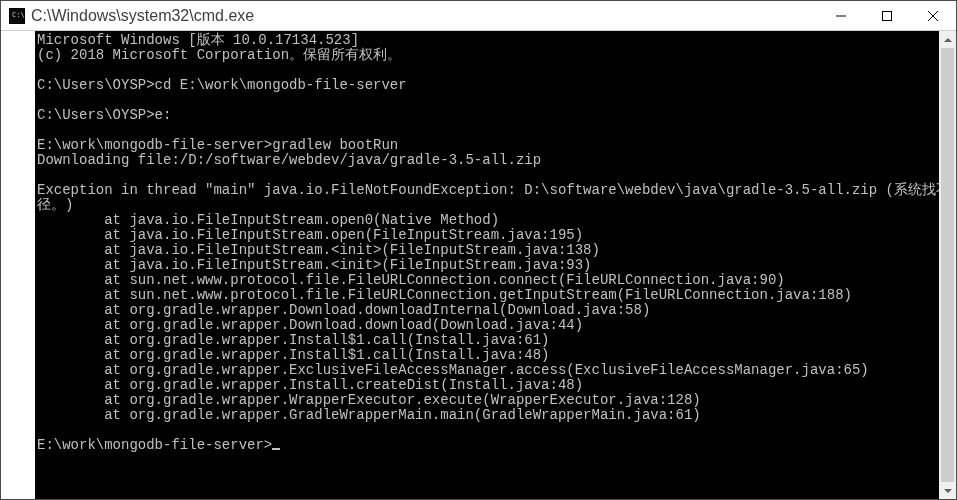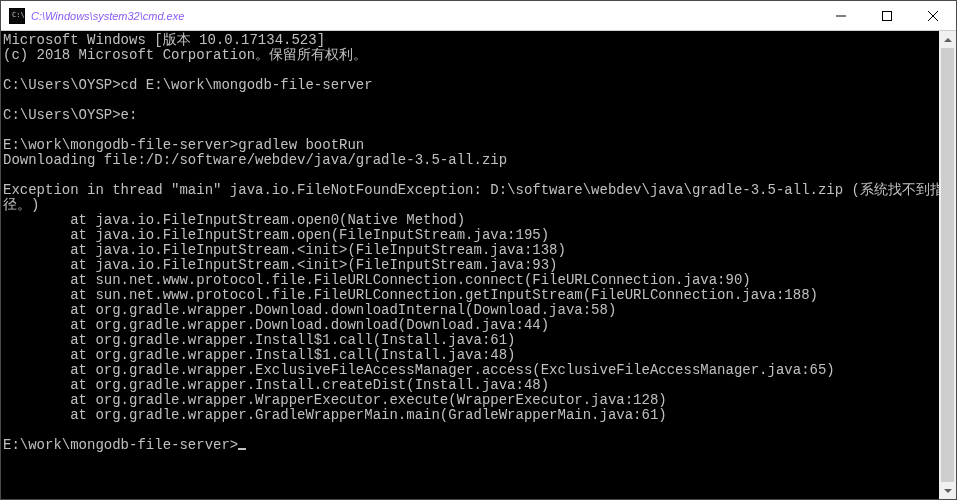--- a/index.html
+++ b/index.html
@@ -22,43 +22,43 @@
   }
   .titlebar-icon {
     width: 16px;
     height: 16px;
     margin: 0 6px 0 8px;
     display: flex;
     align-items: center;
     justify-content: center;
   }
   .titlebar-title {
-    font-size: 11px;
-    color: #8b5cf6;
+    font-size: 16px;
+    color: #404040;
     flex: 1;
     white-space: nowrap;
     overflow: hidden;
-    font-style: italic;
   }
   .win-controls { display: flex; height: 100%; }
   .win-btn {
     width: 46px;
     height: 100%;
     display: flex;
     align-items: center;
     justify-content: center;
     font-size: 10px;
     color: #000;
     background: #fff;
   }
   .term-wrap {
     flex: 1;
     display: flex;
     background: #fde047;
     min-height: 0;
+    margin-left: 34px;
   }
   .terminal {
     flex: 1;
     background: #000;
     color: #c0c0c0;
     font-family: "NSimSun","Consolas","Courier New",monospace;
     font-size: 14px;
     line-height: 15px;
     white-space: pre;
     padding: 2px 0 0 2px;

